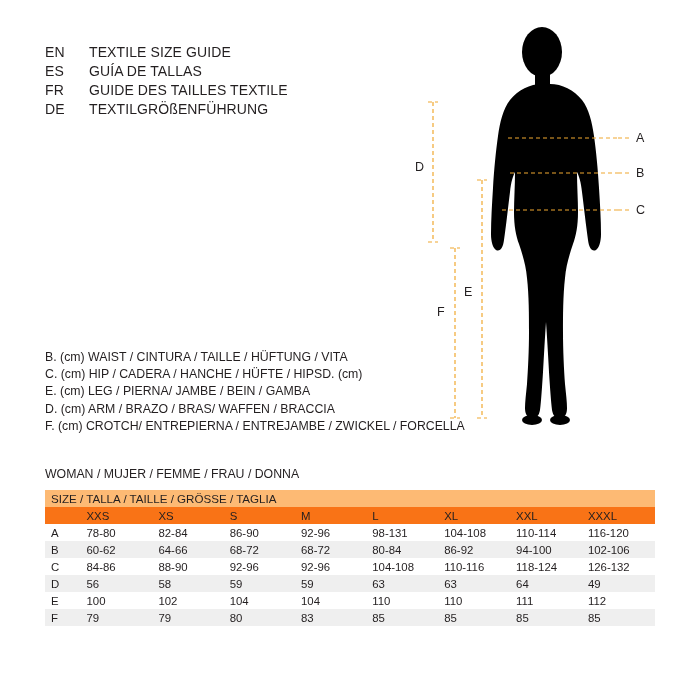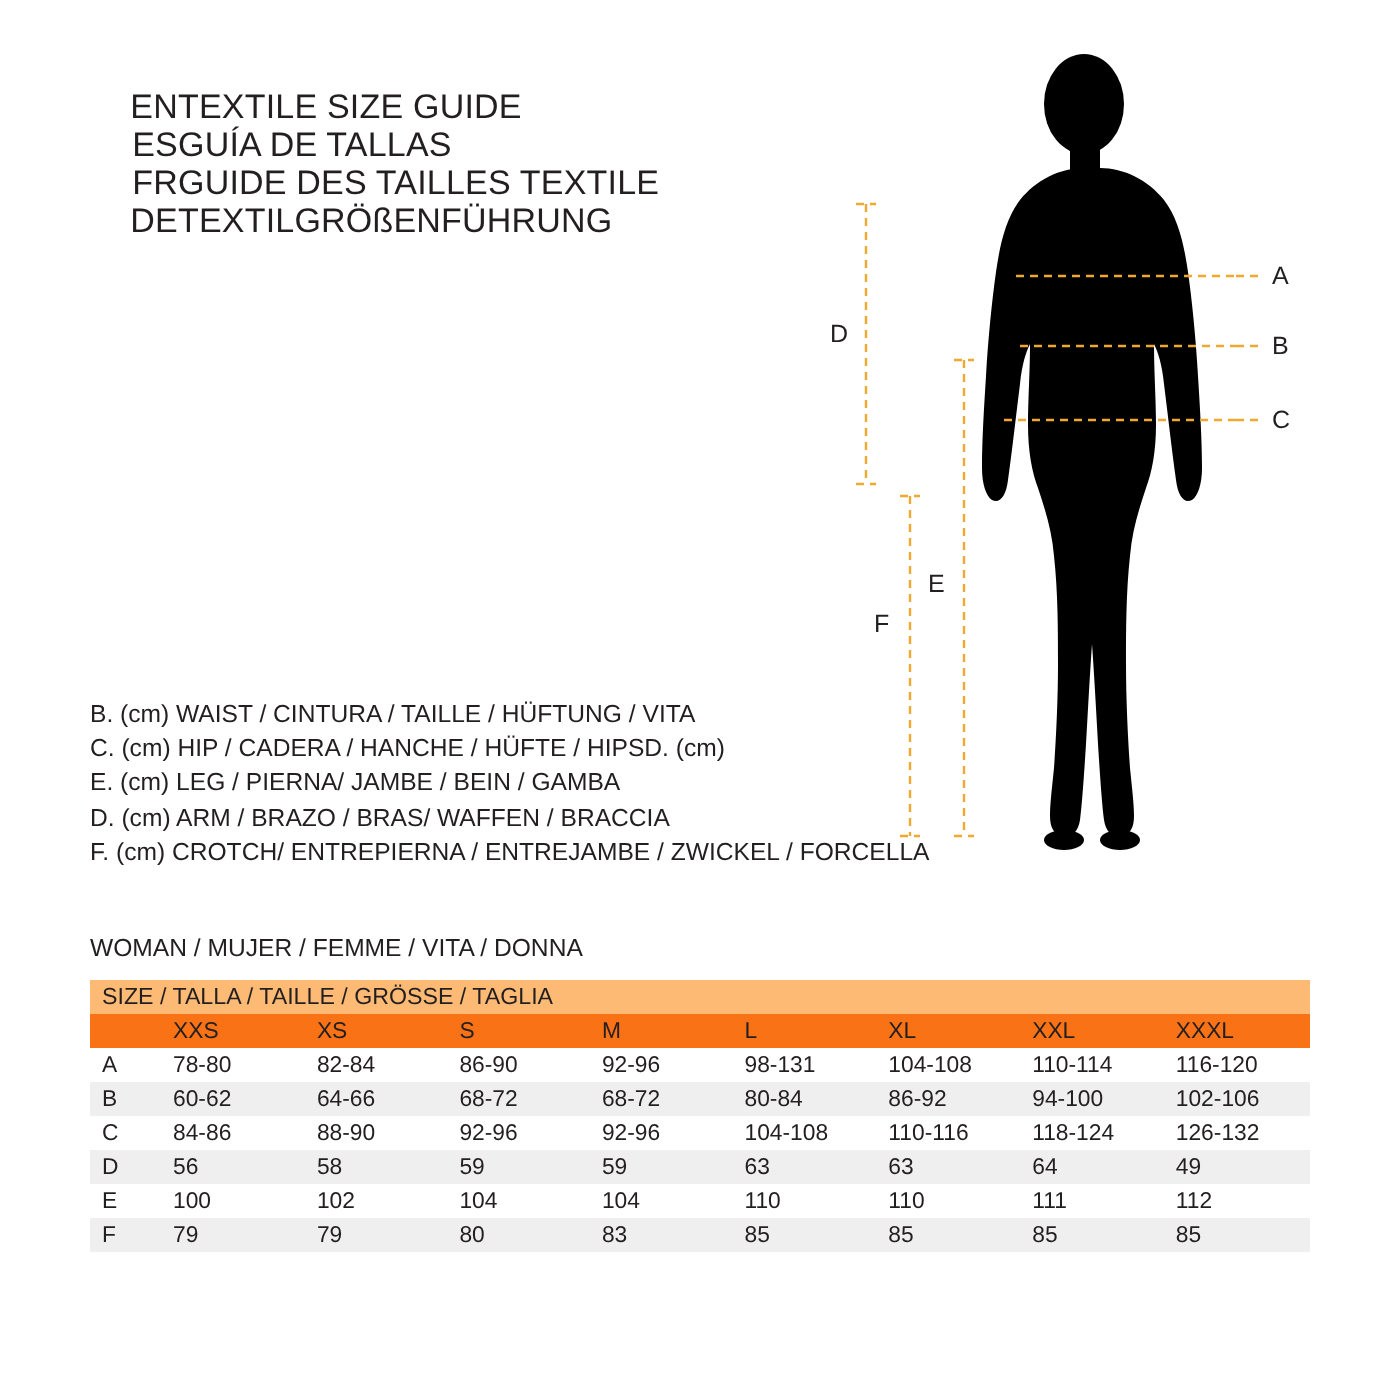--- a/index.html
+++ b/index.html
@@ -24,23 +24,22 @@
   .title-block {
     position: absolute;
     left: 45px;
     top: 44px;
     width: 320px;
   }
   .title-row {
     display: flex;
     align-items: baseline;
     height: 19px;
-    font-size: 17px;
+    font-size: 14px;
     letter-spacing: 0.1px;
-    text-align: right;
   }
   .title-lang {
     width: 44px;
     flex: none;
     color: #231f20;
   }
   .title-text {
     color: #231f20;
   }
 
@@ -230,21 +229,21 @@
   </div>
 
   <div class="legend">
     <div class="legend-row">B. (cm) WAIST / CINTURA / TAILLE / HÜFTUNG / VITA</div>
     <div class="legend-row">C. (cm) HIP / CADERA / HANCHE / HÜFTE / HIPSD. (cm)</div>
     <div class="legend-row">E. (cm) LEG / PIERNA/ JAMBE / BEIN / GAMBA</div>
     <div class="legend-row">D. (cm) ARM / BRAZO / BRAS/ WAFFEN / BRACCIA</div>
     <div class="legend-row">F. (cm) CROTCH/ ENTREPIERNA / ENTREJAMBE / ZWICKEL / FORCELLA</div>
   </div>
 
-  <div class="gender-line">WOMAN / MUJER / FEMME / VITA / DONNA</div>
+  <div class="gender-line">WOMAN / MUJER / FEMME / FRAU / DONNA</div>
 
   <div class="table-wrap">
     <table class="sizes">
       <colgroup>
         <col class="c-label">
         <col class="c-val">
           <col class="c-val">
           <col class="c-val">
           <col class="c-val">
         <col class="c-val">

